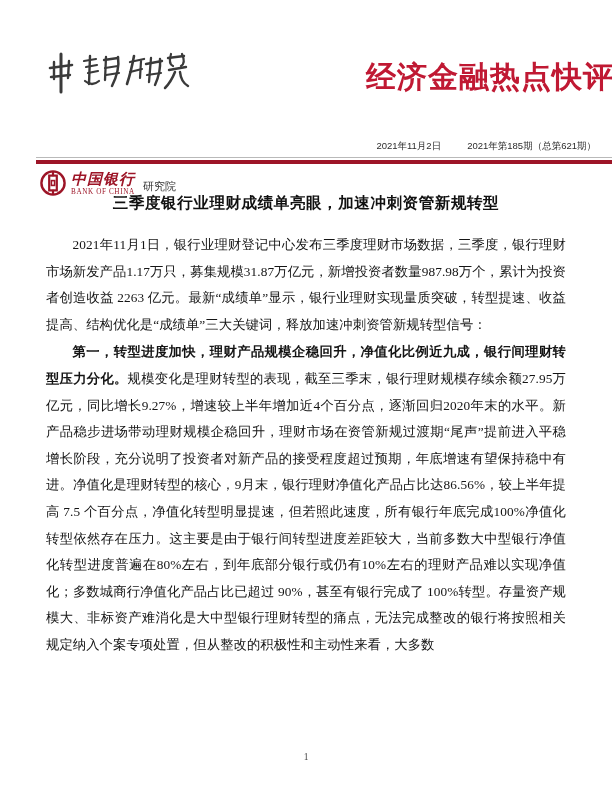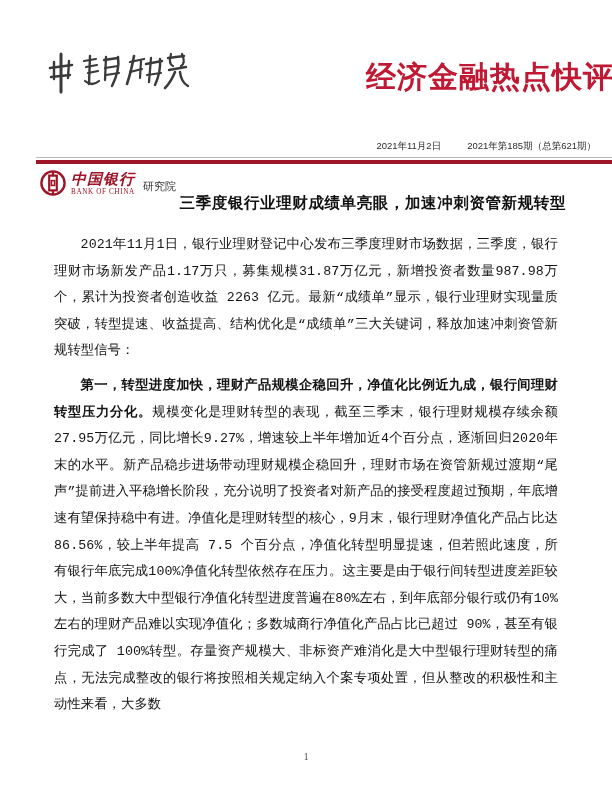--- a/index.html
+++ b/index.html
@@ -146,34 +146,34 @@
     left: 46px;
     top: 190px;
     width: 520px;
   }
   .article-title {
     font-family: "Liberation Sans", "DejaVu Sans", sans-serif;
     font-weight: 700;
     font-size: 15.5px;
     line-height: 26px;
     color: #111111;
-    text-align: right;
+    text-align: center;
     letter-spacing: 0.6px;
     margin: 0 0 16px 0;
   }
 
   .para {
-    font-family: Liberation Mono, monospace;
+    font-family: Liberation Serif, serif;
     font-size: 13.3px;
     line-height: 26.6px;
     color: #141414;
     text-align: justify;
     text-justify: inter-ideograph;
     text-indent: 2em;
-    margin: 8px;
+    margin: 0;
     letter-spacing: 0.1px;
   }
   .para + .para { margin-top: 1px; }
   .lead {
     font-weight: 700;
   }
 
   
   .page-number {
     position: absolute;

